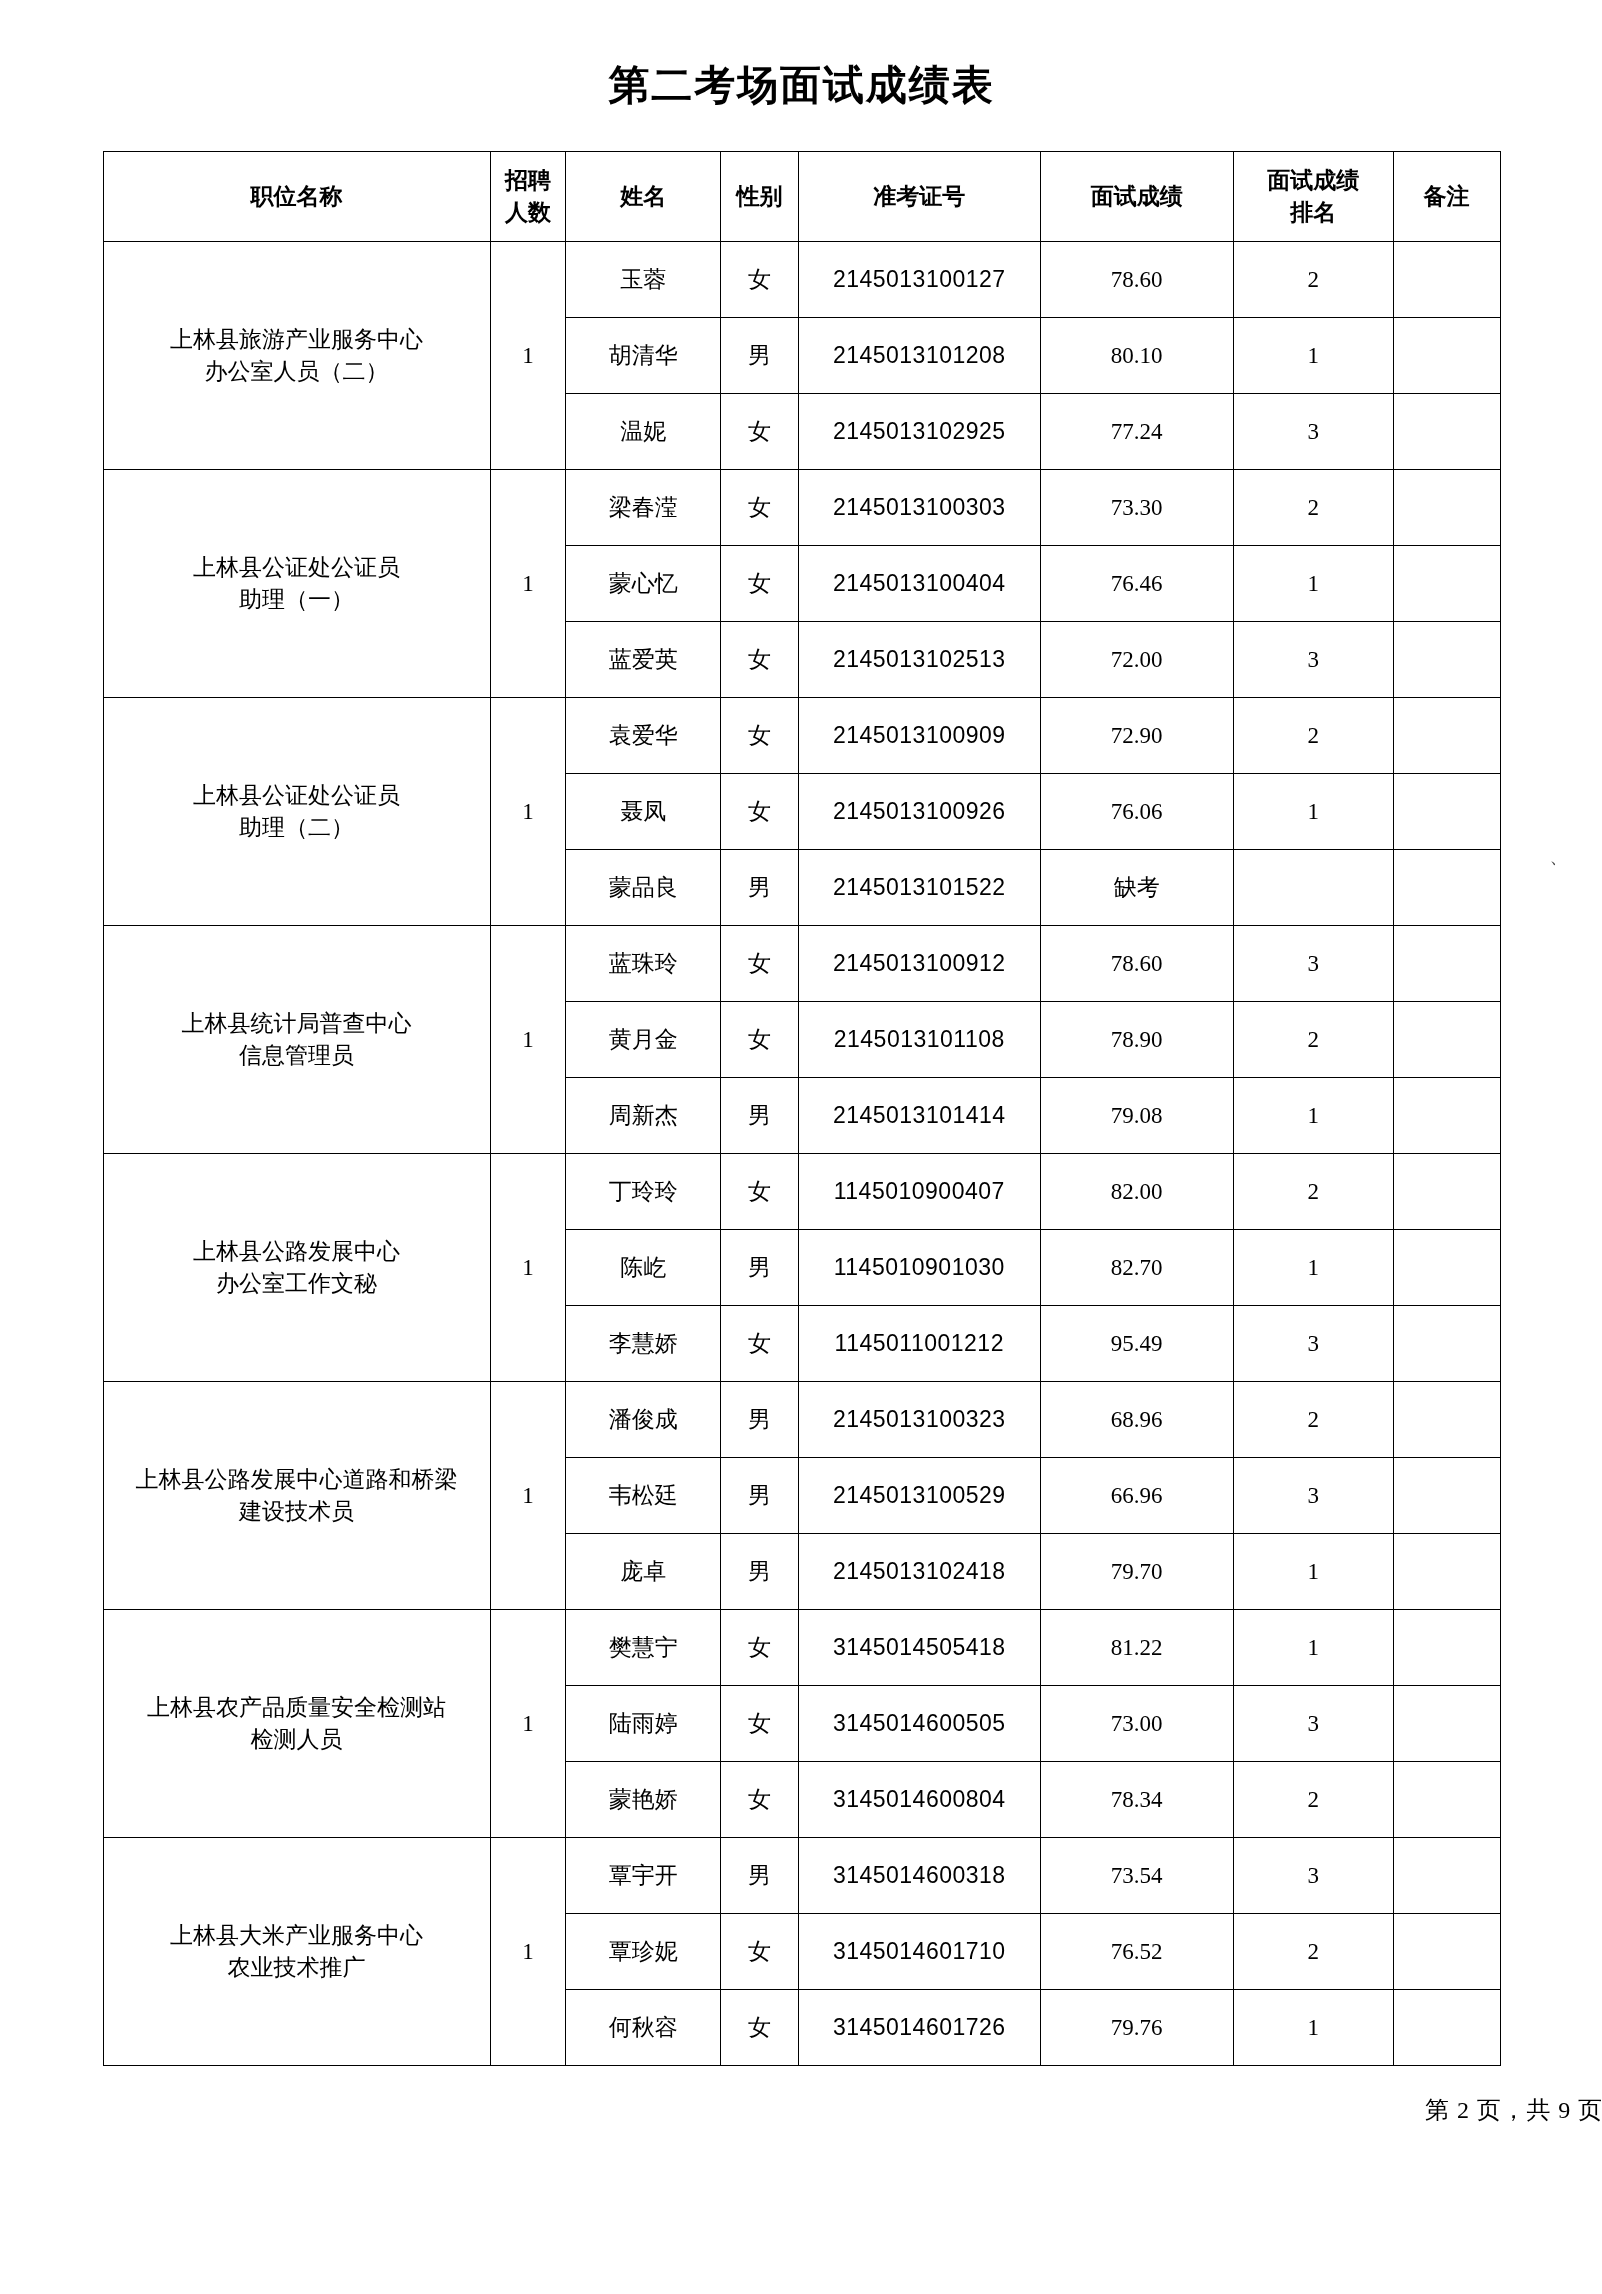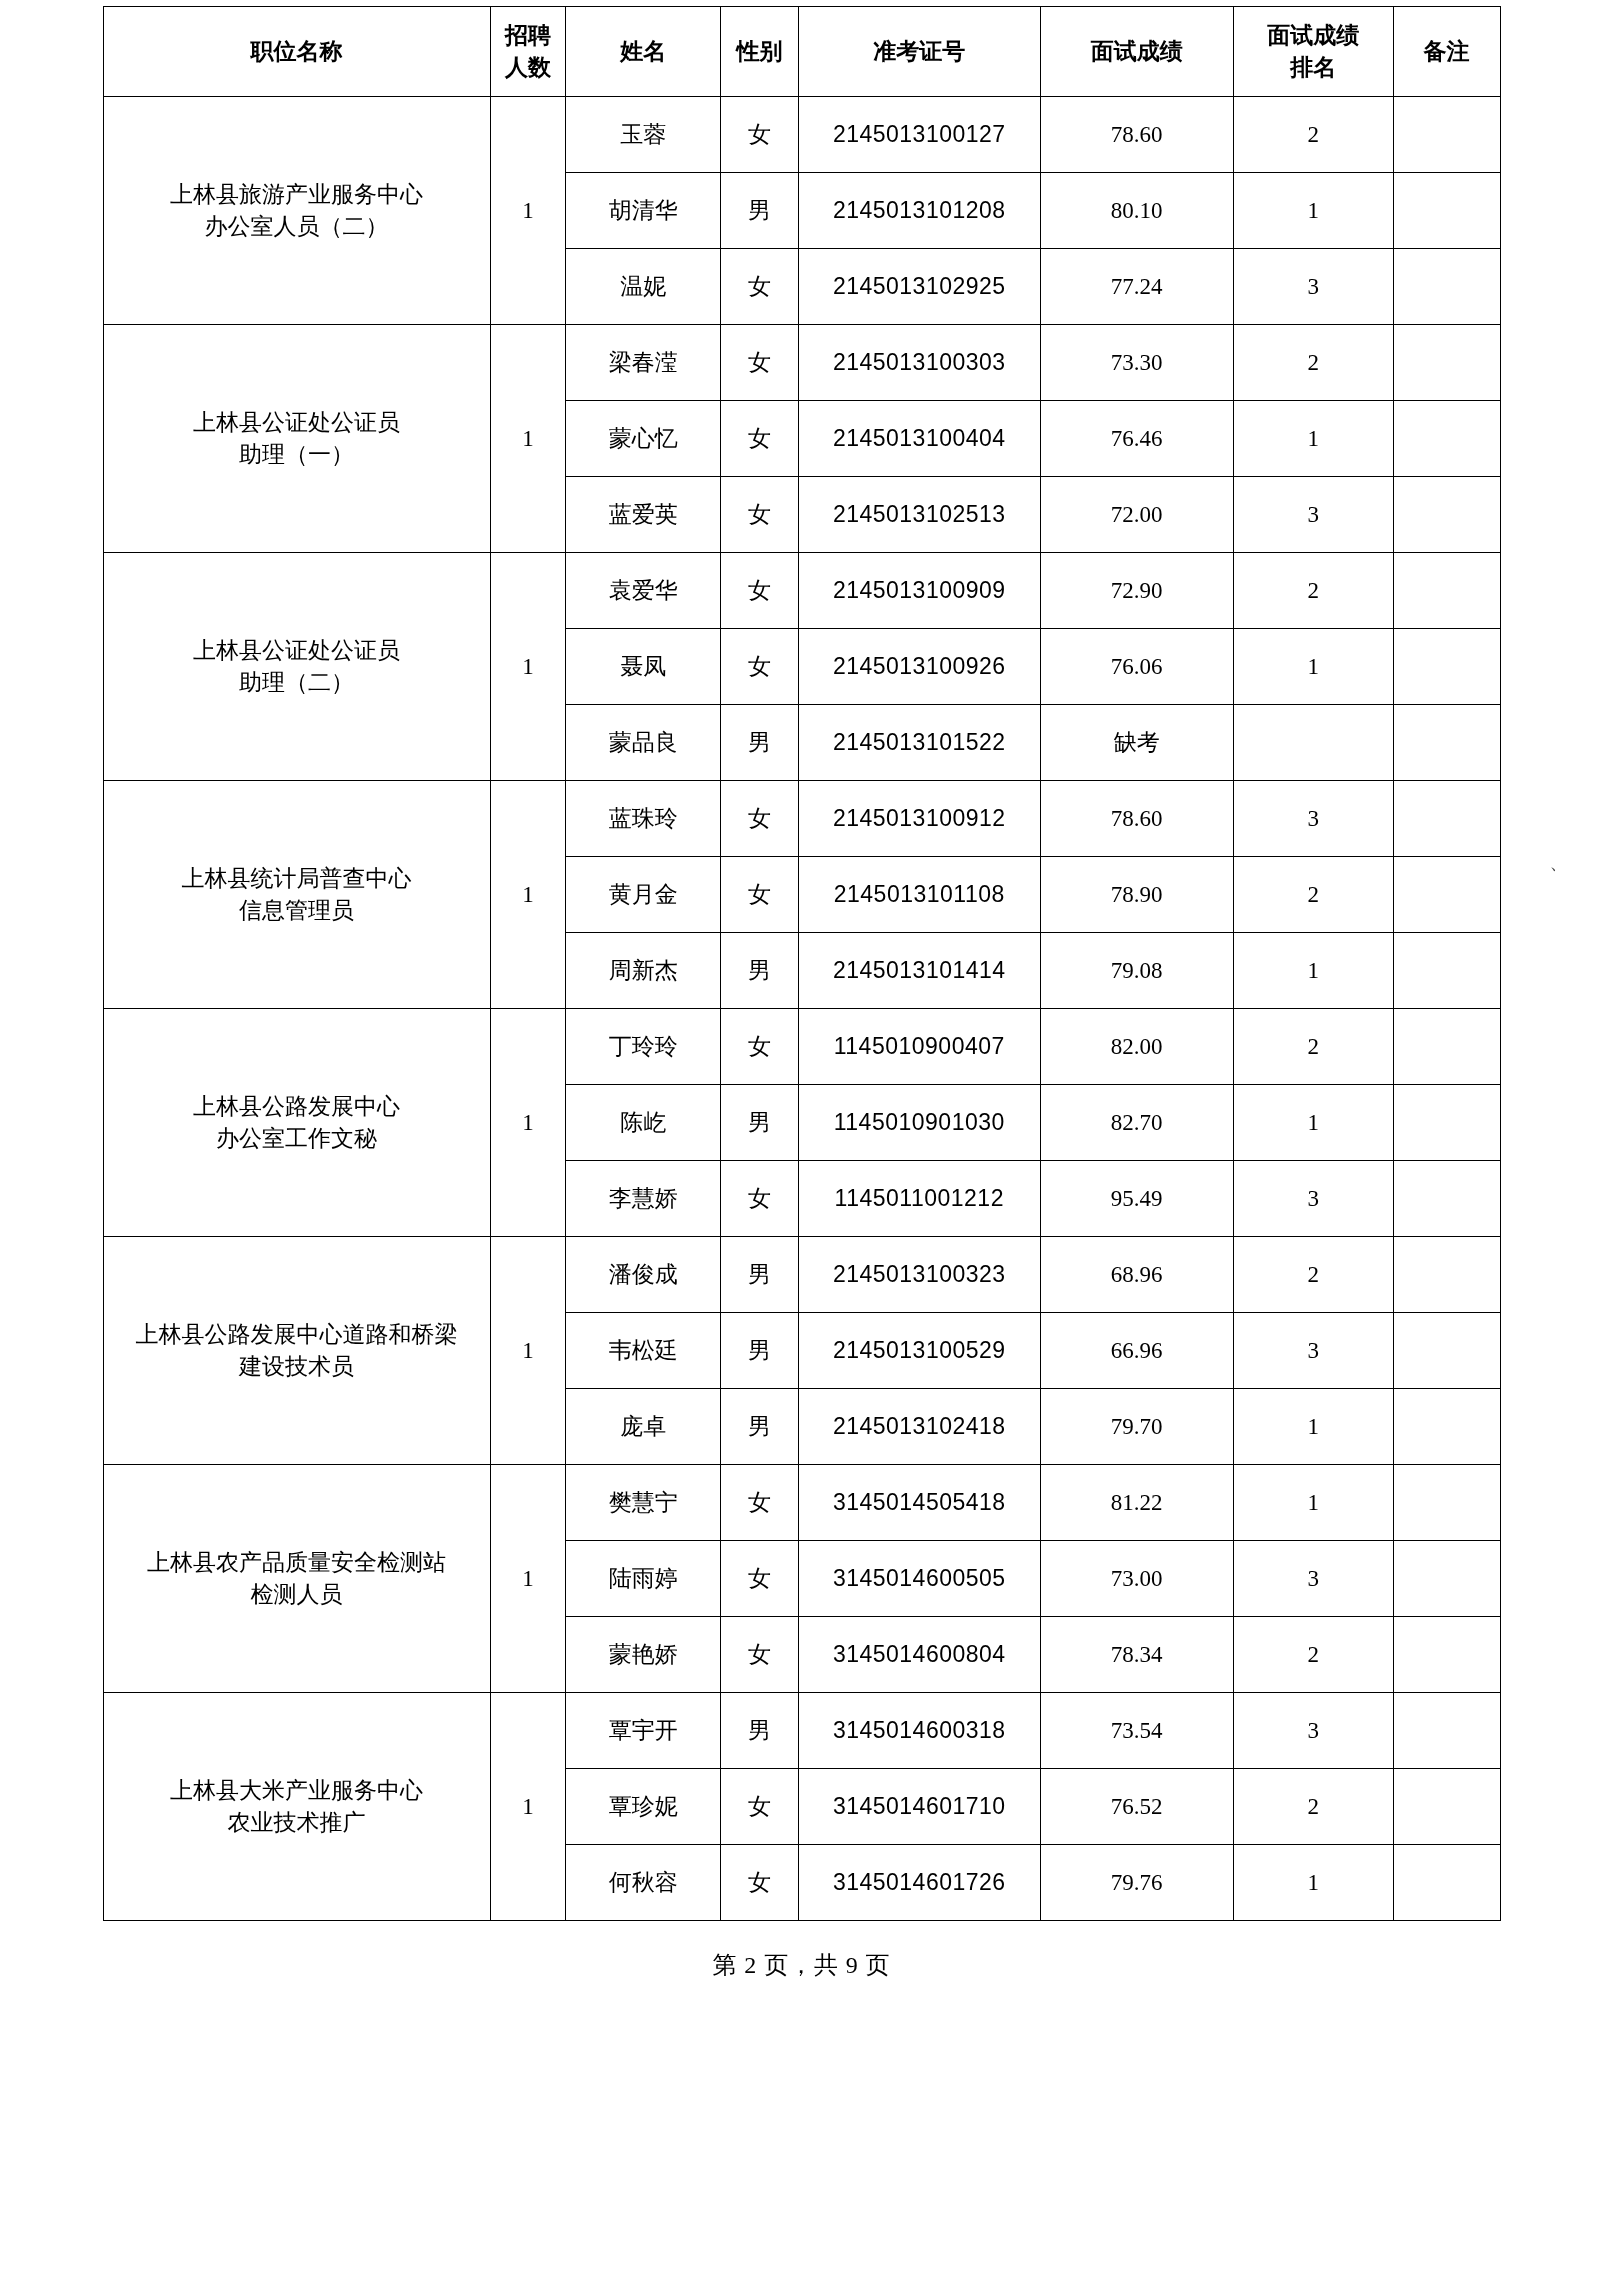--- a/index.html
+++ b/index.html
@@ -74,39 +74,40 @@
     font-size: 23px;
   }
   td.mono {
     font-family: Liberation Sans, sans-serif;
     letter-spacing: 0.5px;
   }
   .num-cell {
     font-size: 23px;
   }
   .footer {
-    text-align: center;
+    text-align: right;
     font-size: 24px;
     margin-top: 28px;
     letter-spacing: 0.9px;
   }
   .stray-mark {
     position: absolute;
     right: 35px;
     top: 844px;
     font-size: 18.6px;
     color: #444;
   }
   .pos-line { display: block; text-align: center; }
 </style>
 </head>
 <body>
 
 <div class="page">
 
+  <h1 class="doc-title">第二考场面试成绩表</h1>
 
   <div class="stray-mark">、</div>
 
   <div class="table-wrap">
     <table class="grade-table">
       <colgroup>
         <col class="col-pos">
         <col class="col-num">
         <col class="col-name">
         <col class="col-sex">

